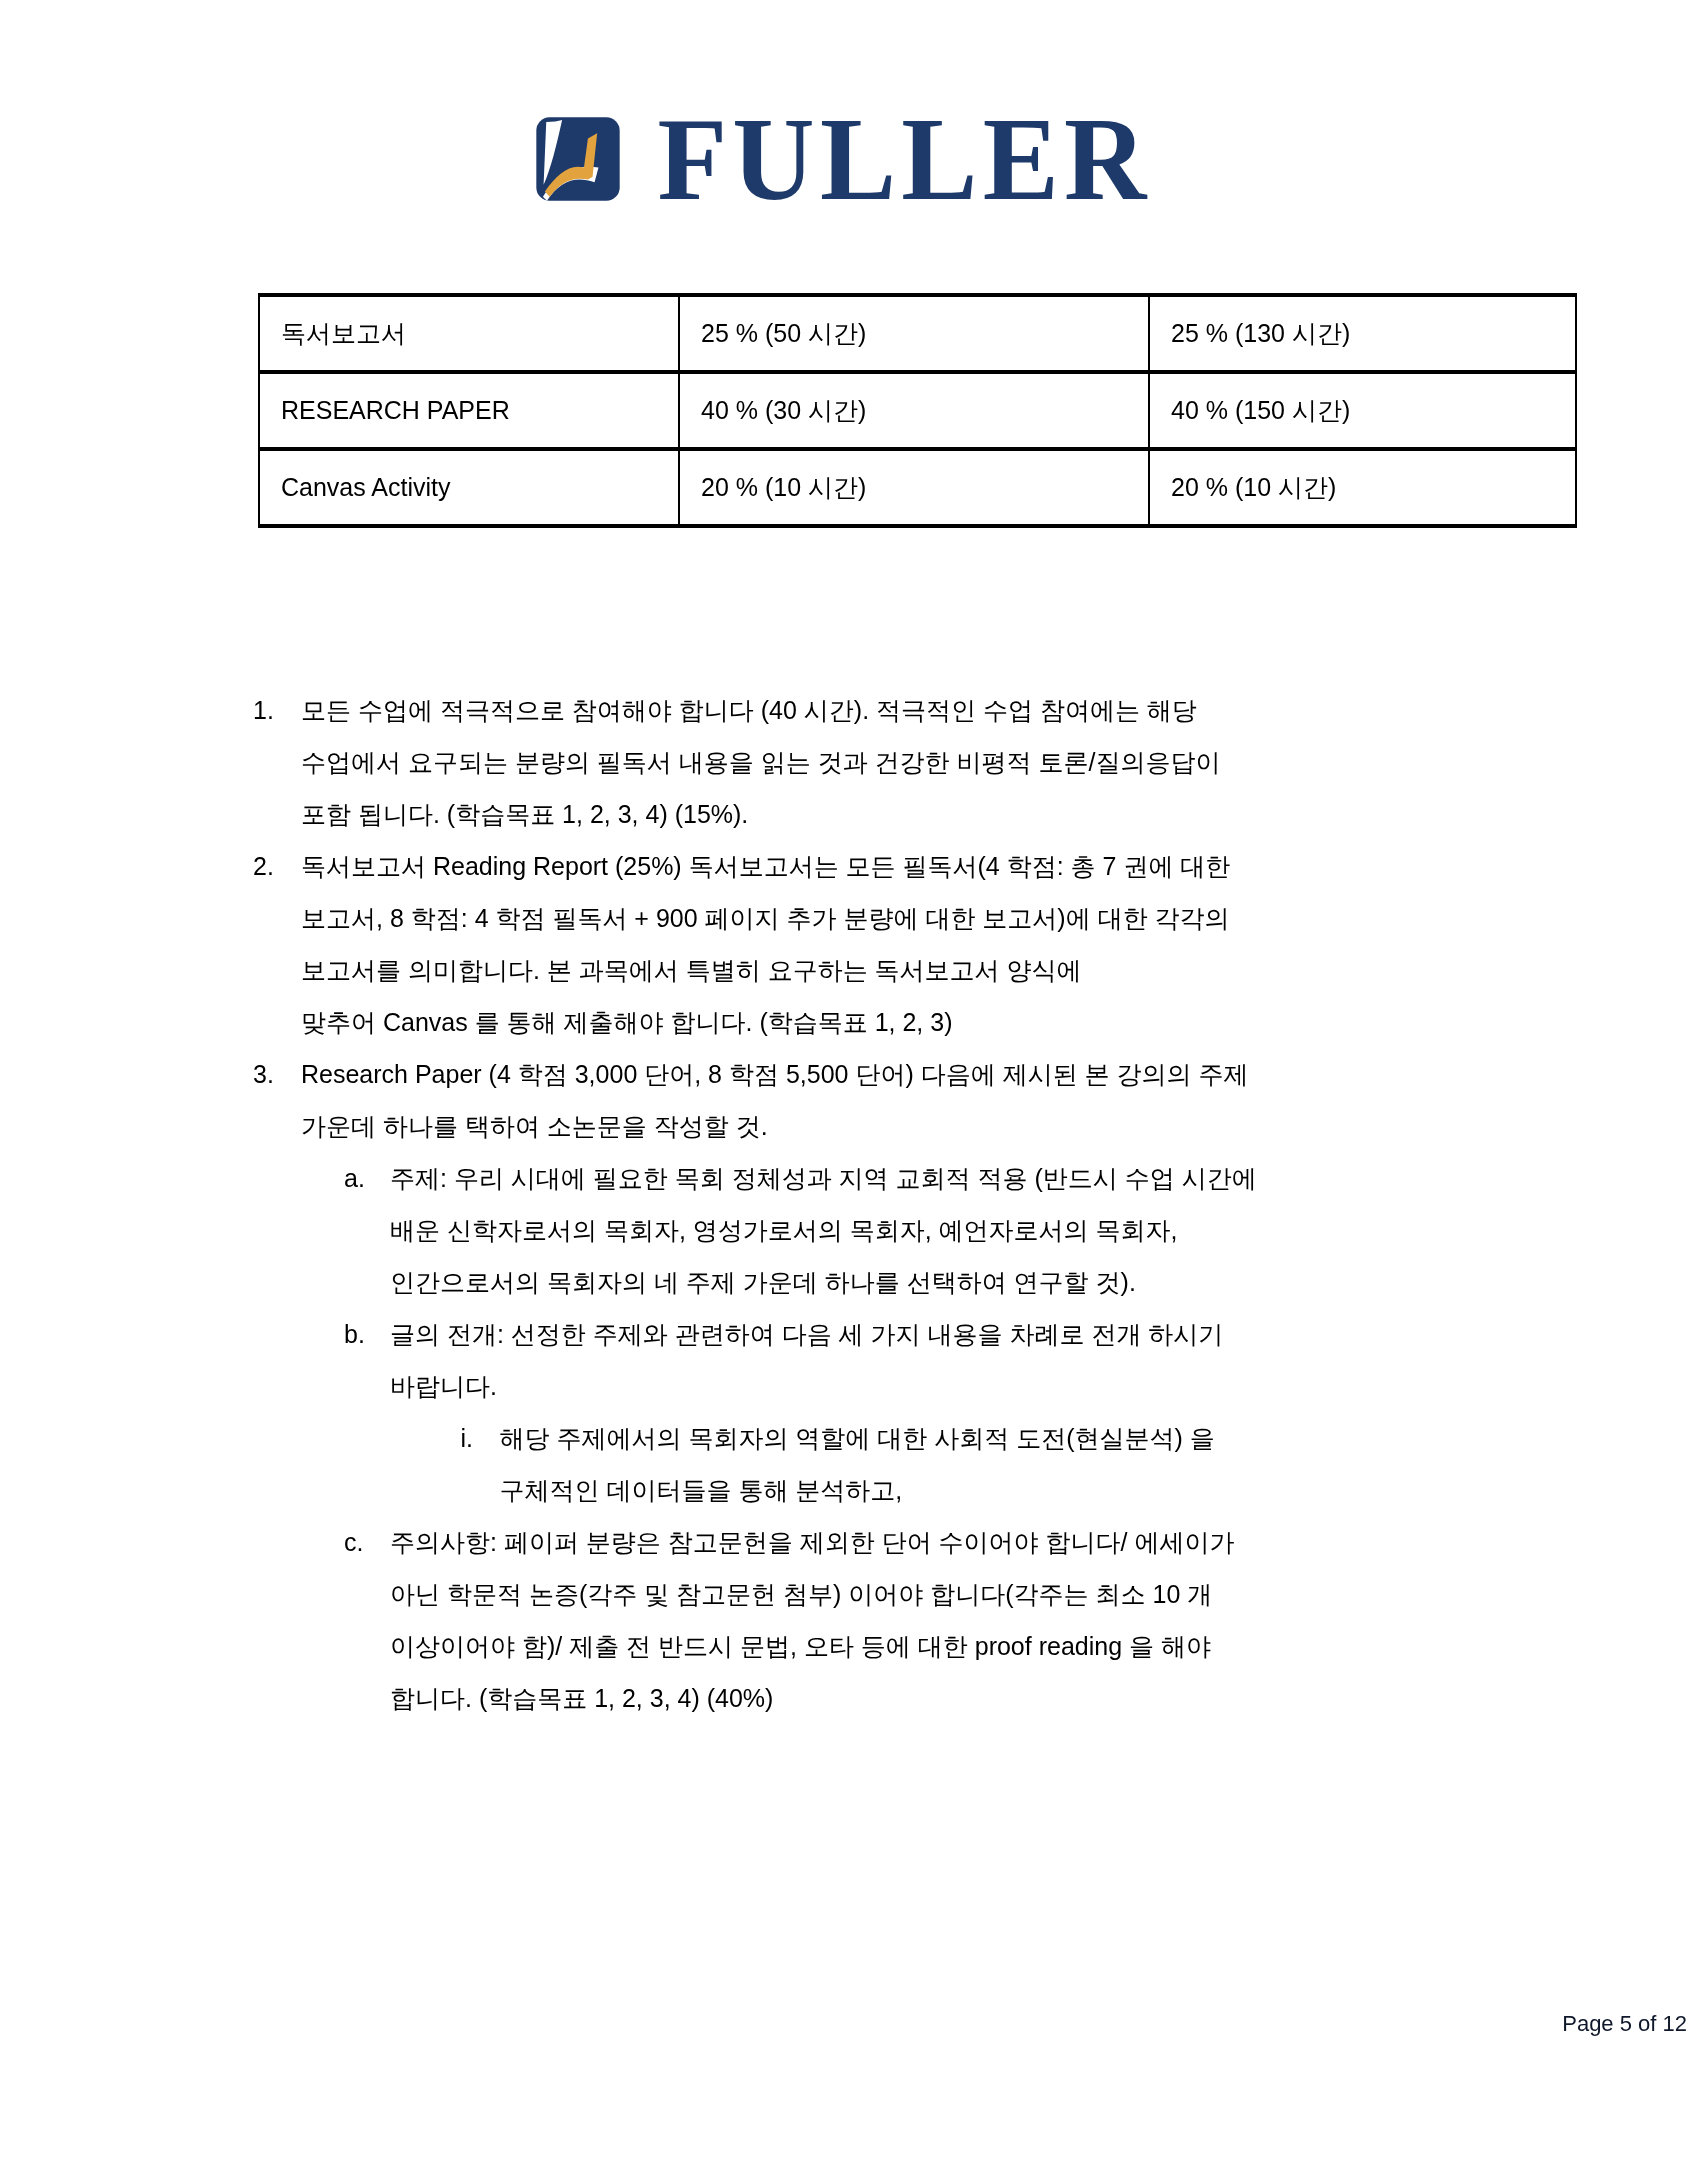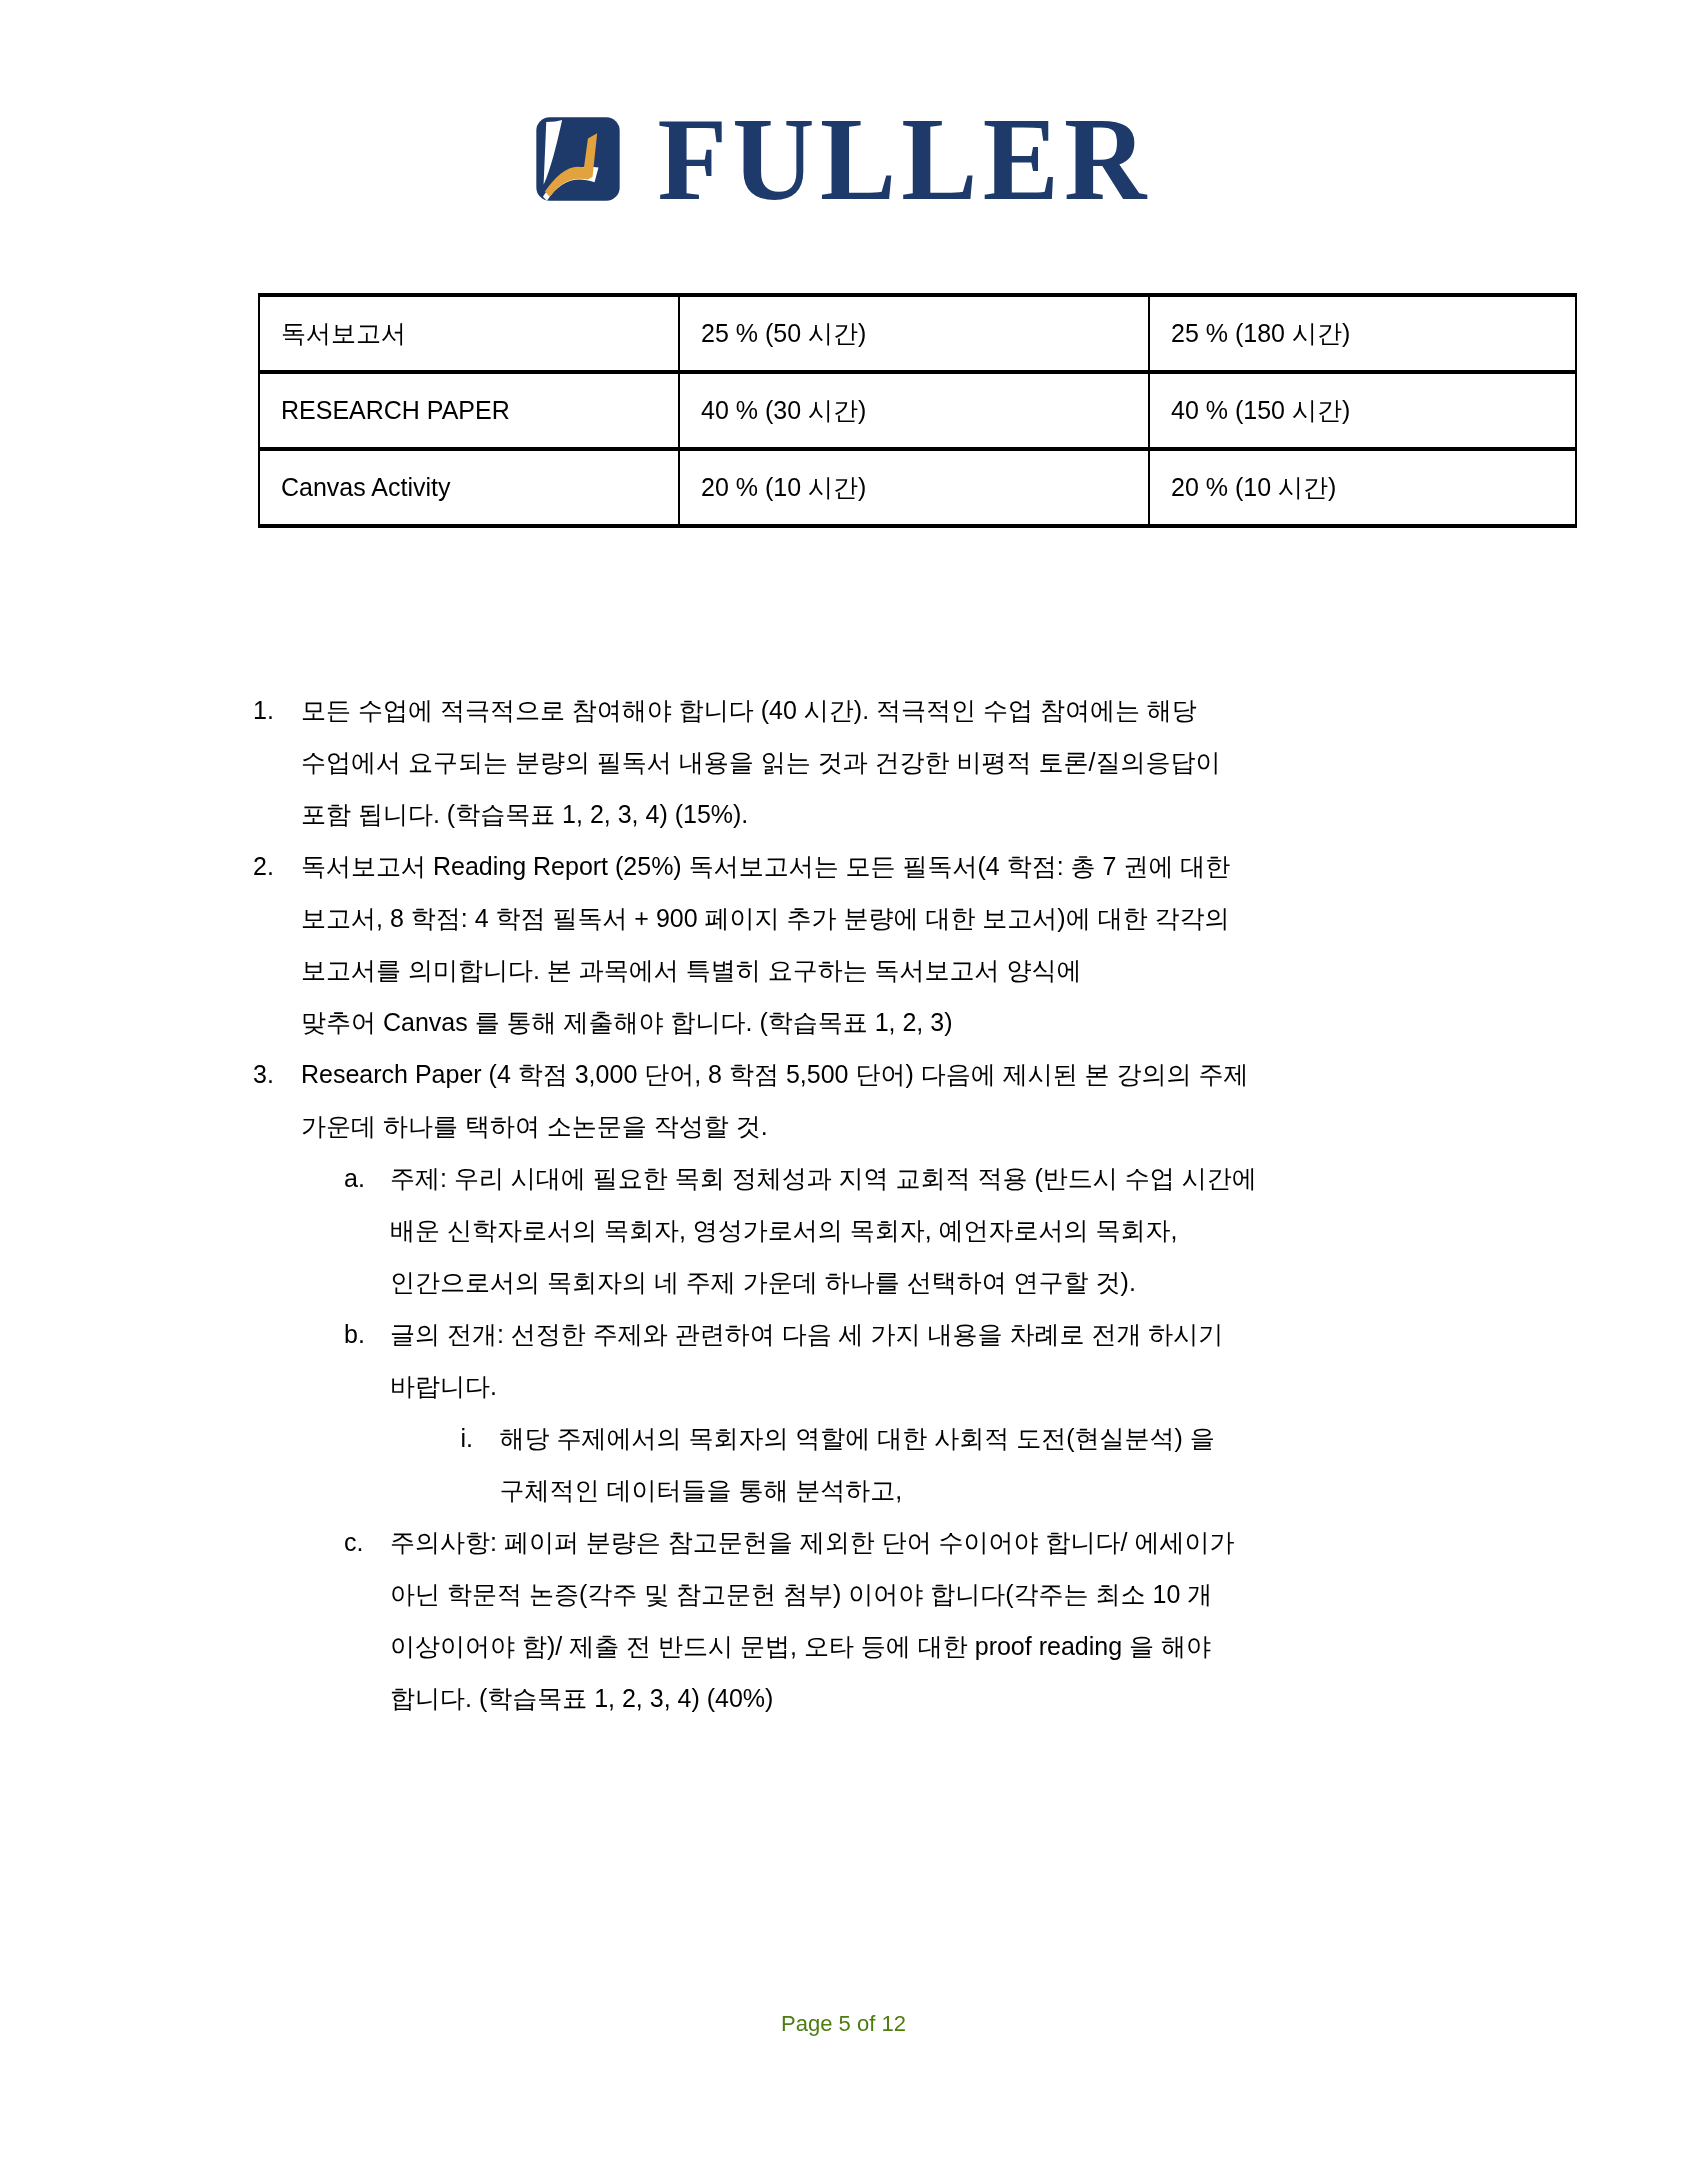--- a/index.html
+++ b/index.html
@@ -71,23 +71,23 @@
   .lvl1 .marker{width:48px;}
   .lvl2{margin-left:344px;}
   .lvl2 .marker{width:46px;}
   .lvl3{margin-left:397px;}
   .lvl3 .marker{width:76px;text-align:right;margin-right:26.5px;}
   
   .page-footer{
     position:absolute;
     top:2011px;
     left:0; right:0;
-    text-align:center;
+    text-align:right;
     font-size:22px;
-    color:#4d7c0f;
+    color:#0f172a;
   }
 </style>
 </head>
 <body>
 
 <div class="page">
 
   <header class="logo-row">
     <svg class="logo-mark" viewBox="0 0 130 130" aria-hidden="true">
       <rect x="2" y="2" width="126" height="126" rx="20" fill="#1e3a6b"></rect>
@@ -101,21 +101,21 @@
   <table class="grading-table">
     <colgroup>
         <col class="c1">
         <col class="c2">
         <col class="c3">
       </colgroup>
     <tbody>
       <tr>
         <td>독서보고서</td>
         <td>25 % (50 시간)</td>
-        <td>25 % (180 시간)</td>
+        <td>25 % (130 시간)</td>
       </tr>
       <tr>
         <td>RESEARCH PAPER</td>
         <td>40 % (30 시간)</td>
         <td>40 % (150 시간)</td>
       </tr>
       <tr>
         <td>Canvas Activity</td>
         <td>20 % (10 시간)</td>
         <td>20 % (10 시간)</td>

